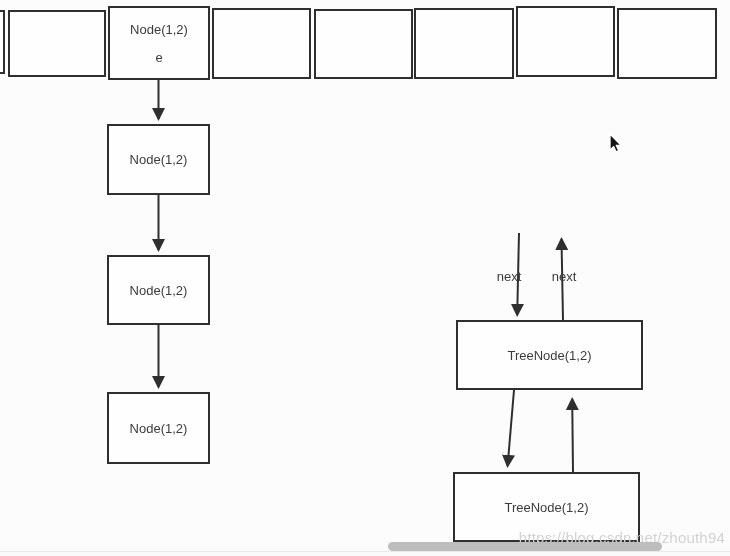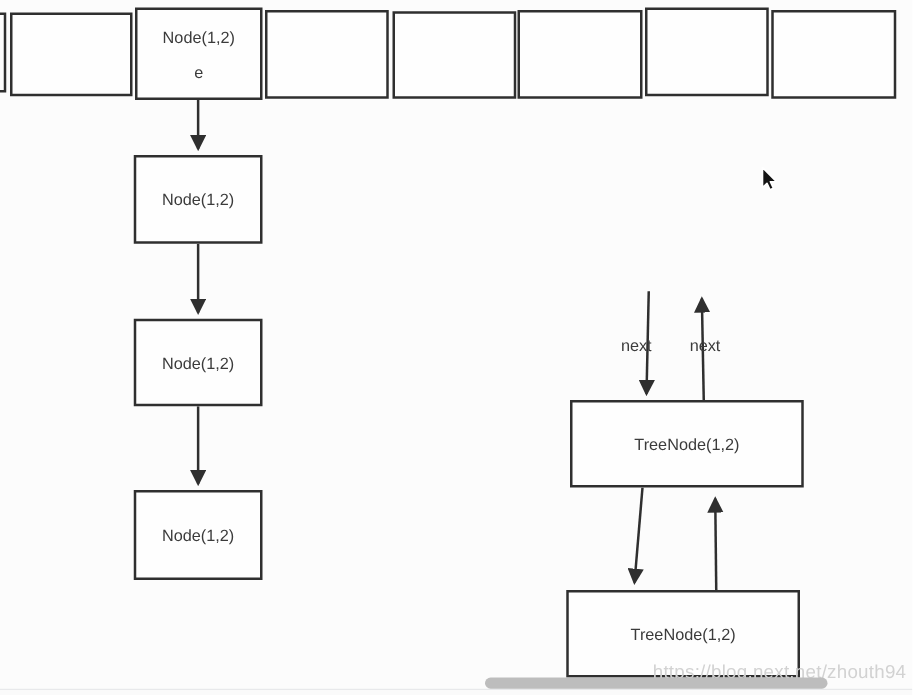--- a/index.html
+++ b/index.html
@@ -85,21 +85,21 @@
   <div class="box" style="left:456px; top:320px; width:187px; height:70px;">
     <span>TreeNode(1,2)</span>
   </div>
   <div class="box" style="left:453px; top:472px; width:187px; height:70px;">
     <span>TreeNode(1,2)</span>
   </div>
 
   <div class="edge-label" style="left:487px; top:269px;">next</div>
   <div class="edge-label" style="left:542px; top:269px;">next</div>
 
-  <div id="watermark">https://blog.next.net/zhouth94</div>
+  <div id="watermark">https://blog.csdn.net/zhouth94</div>
 
   <div id="bottom-strip"></div>
   <div id="hscrollbar"></div>
 
   <svg id="cursor" width="18" height="22">
     <path d="M2,1 L2,17.2 L5.6,13.6 L8.0,18.8 L10.7,17.6 L8.3,12.4 L13.2,12.4 Z" fill="#141414" stroke="#ffffff" stroke-width="1.3" stroke-linejoin="round"></path>
   </svg>
 
 </div>
 

